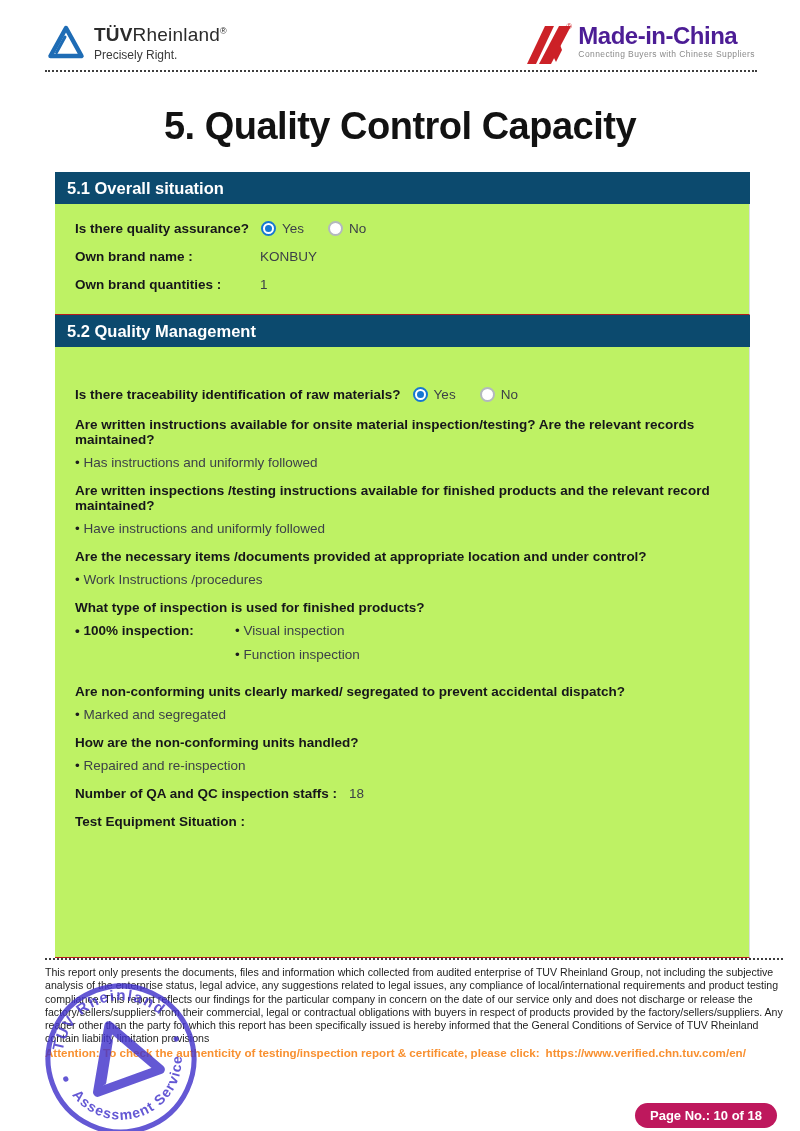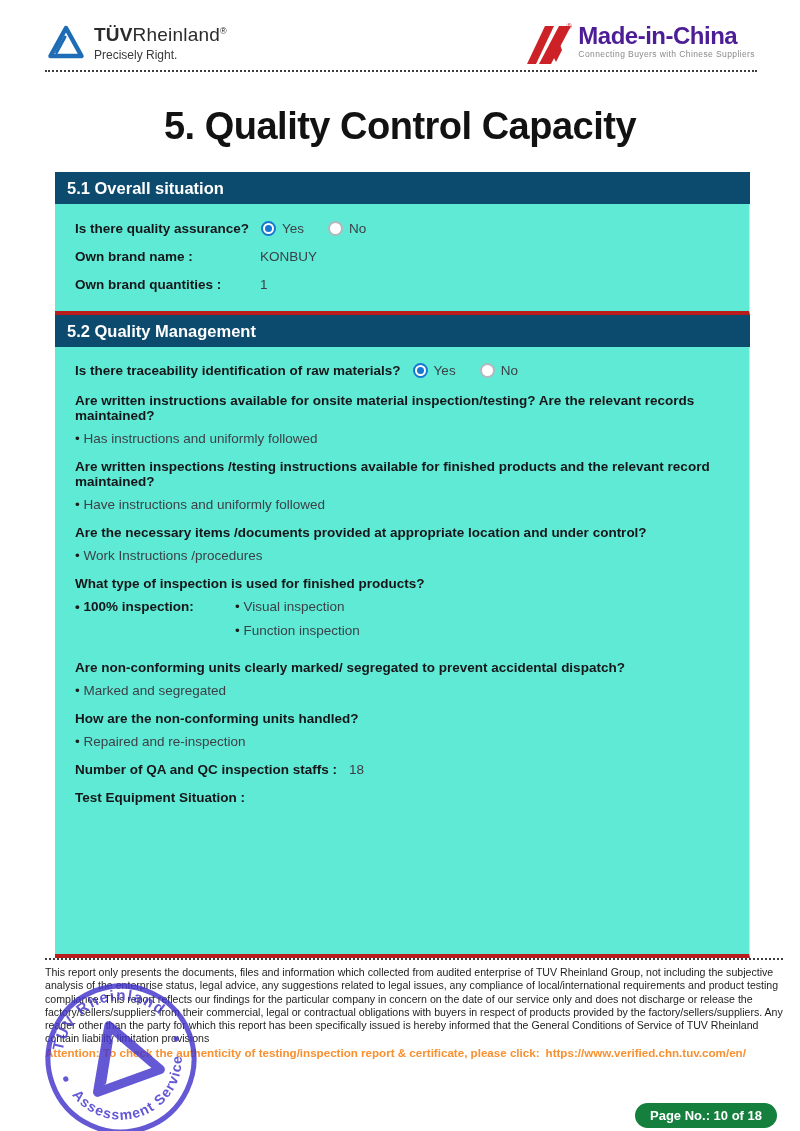--- a/index.html
+++ b/index.html
@@ -27,22 +27,22 @@
   .mic-mark { position:relative; }
 
   
   .page-title { position:absolute; left:0; top:105px; width:100%; text-align:center;
                 font-size:38px; font-weight:bold; color:#121212; letter-spacing:-.5px; }
 
   
   .sec-bar { position:absolute; left:55px; width:695px; height:32px; background:#0c4a6e;
              color:#ffffff; font-size:16.5px; font-weight:bold; line-height:32px;
              padding-left:12px; }
-  .sec-panel { position:absolute; left:55px; width:695px; background:#5eead4;
-               border-right:1px solid #dadde3; border-bottom:4px solid #b91c1c; }
+  .sec-panel { position:absolute; left:55px; width:695px; background:#bef264;
+               border-right:1px solid #dadde3; border-bottom:1px solid #b91c1c; }
   #bar-51 { top:172px; }
   #panel-51 { top:204px; height:111px; padding:17px 0 0 20px; }
   #bar-52 { top:315px; }
   #panel-52 { top:347px; height:611px; padding:16px 0 0 20px; }
 
   .row { display:flex; align-items:center; font-size:13.5px; margin-bottom:13px; }
   .lbl { font-weight:bold; color:#16161a; }
   .field-lbl { font-weight:bold; color:#16161a; width:185px; flex:0 0 auto; }
   .val { color:#3c4148; }
 
@@ -68,21 +68,21 @@
   .disclaimer { position:absolute; left:45px; top:966px; width:738px;
                 font-size:10.6px; line-height:13.3px; color:#1d1d1d; }
   .attention { position:absolute; left:45px; top:1046px; width:738px;
                font-size:11.6px; font-weight:bold; color:#f89030; }
   .attention a { color:#f89030; text-decoration:none; margin-left:6px; }
 
   .stamp { position:absolute; left:40px; top:978px; width:162px; height:162px;
            opacity:.82; transform:rotate(-20deg); }
   .stamp text { font-weight:bold; fill:#4334cb; }
 
-  .page-badge { position:absolute; right:23px; top:1103px; background:#15803d;
+  .page-badge { position:absolute; right:23px; top:1103px; background:#be185d;
                 color:#fff; font-size:13px; font-weight:bold; padding:5px 15px;
                 border-radius:13px; }
 </style>
 </head>
 <body>
 
 <div class="header">
   <div class="tuv-logo">
     <span>
       <svg width="38" height="38" viewBox="0 0 38 38">
@@ -136,21 +136,21 @@
   </div>
   <div class="row">
     <span class="field-lbl">Own brand quantities :</span>
     <span class="val">1</span>
   </div>
 </div>
 
 <div class="sec-bar" id="bar-52">5.2 Quality Management</div>
 
 <div class="sec-panel" id="panel-52">
-  <div class="row" style="margin-bottom:15px;">
+  <div class="row" style="margin-bottom:15px;margin-top:24px;">
     <span class="lbl">Is there traceability identification of raw materials?</span>
     <span class="radio-group">
       <span class="radio-opt">
         <span class="radio sel"></span>
         <span class="radio-lbl">Yes</span>
       </span>
       <span class="radio-opt">
         <span class="radio"></span>
         <span class="radio-lbl">No</span>
       </span>

